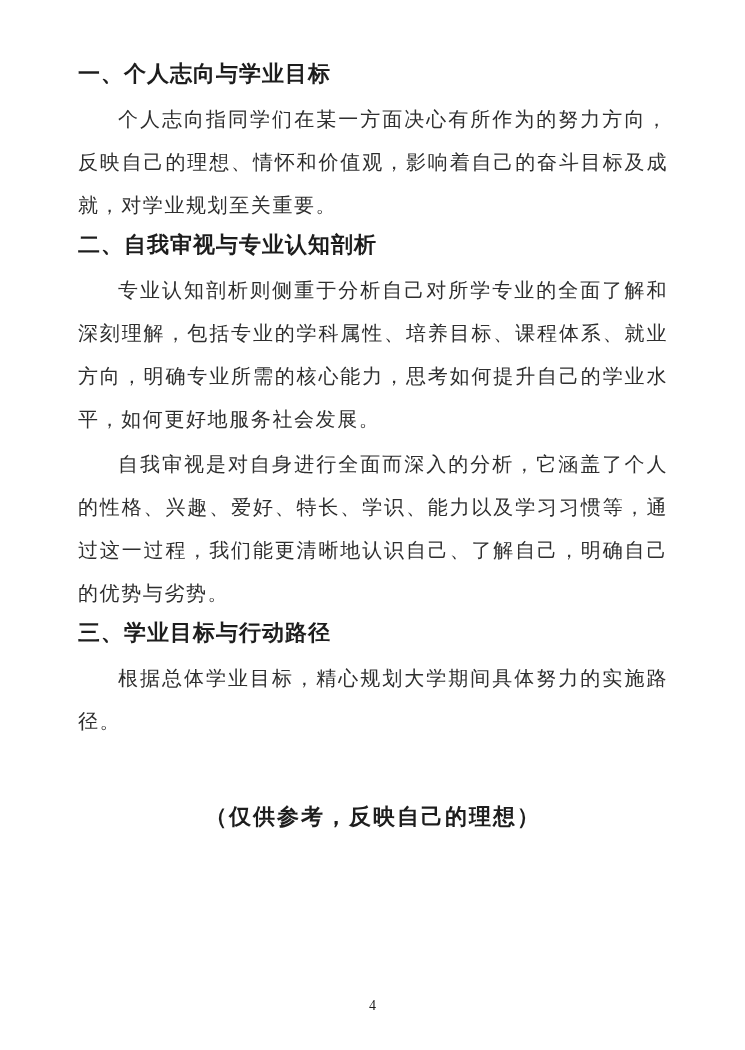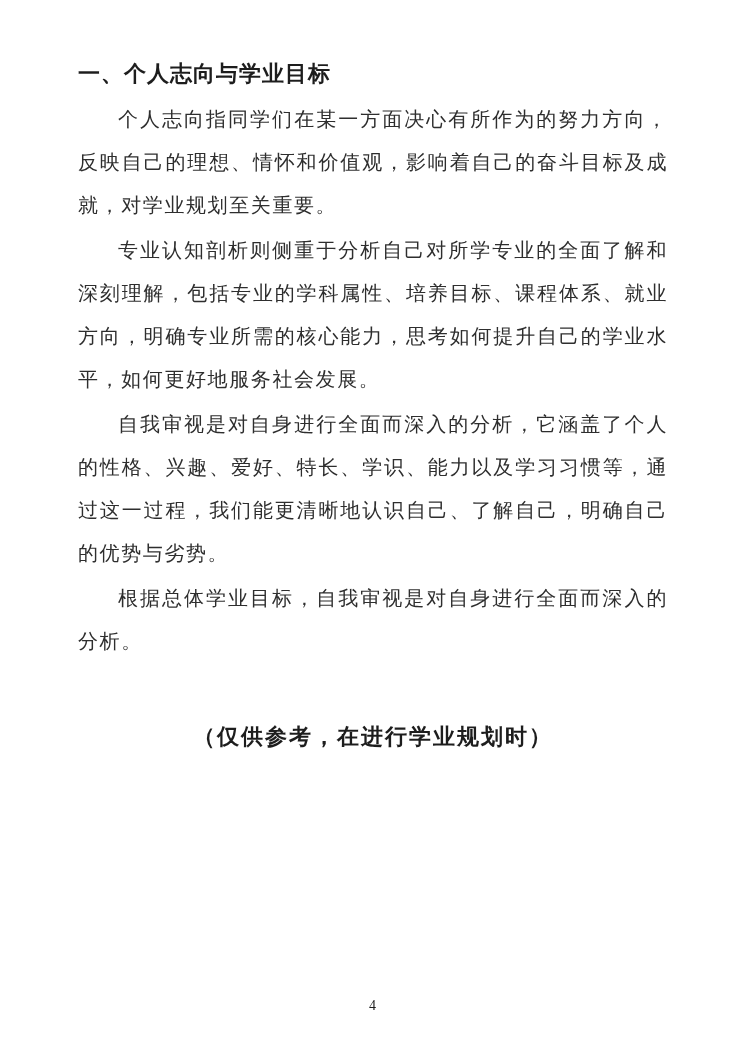--- a/index.html
+++ b/index.html
@@ -67,28 +67,30 @@
 
 <div class="page">
   <div class="content">
 
     <div class="section">
       <div class="section-heading">一、个人志向与学业目标</div>
       <p class="body-paragraph">个人志向指同学们在某一方面决心有所作为的努力方向，反映自己的理想、情怀和价值观，影响着自己的奋斗目标及成就，对学业规划至关重要。</p>
     </div>
 
     <div class="section">
+      <div class="section-heading">二、自我审视与专业认知剖析</div>
       <p class="body-paragraph">专业认知剖析则侧重于分析自己对所学专业的全面了解和深刻理解，包括专业的学科属性、培养目标、课程体系、就业方向，明确专业所需的核心能力，思考如何提升自己的学业水平，如何更好地服务社会发展。</p>
       <p class="body-paragraph">自我审视是对自身进行全面而深入的分析，它涵盖了个人的性格、兴趣、爱好、特长、学识、能力以及学习习惯等，通过这一过程，我们能更清晰地认识自己、了解自己，明确自己的优势与劣势。</p>
     </div>
 
     <div class="section">
-      <p class="body-paragraph">根据总体学业目标，自我审视是对自身进行全面而深入的分析。</p>
+      <div class="section-heading">三、学业目标与行动路径</div>
+      <p class="body-paragraph">根据总体学业目标，精心规划大学期间具体努力的实施路径。</p>
     </div>
 
-    <p class="body-paragraph note-line">（仅供参考，在进行学业规划时）</p>
+    <p class="body-paragraph note-line">（仅供参考，反映自己的理想）</p>
 
   </div>
 
   <div class="page-footer">
     <span class="page-number">4</span>
   </div>
 </div>
 
 </body></html>

